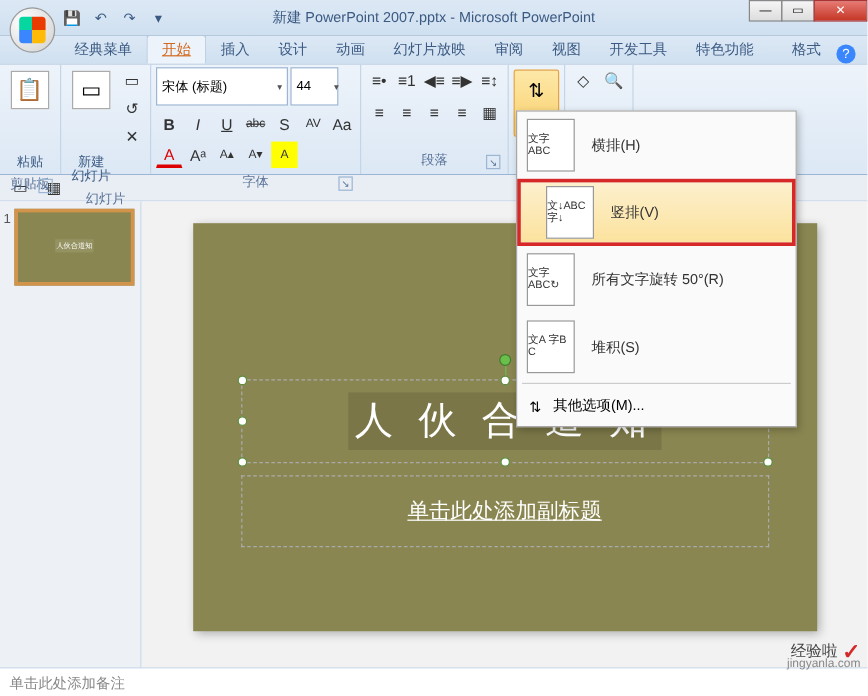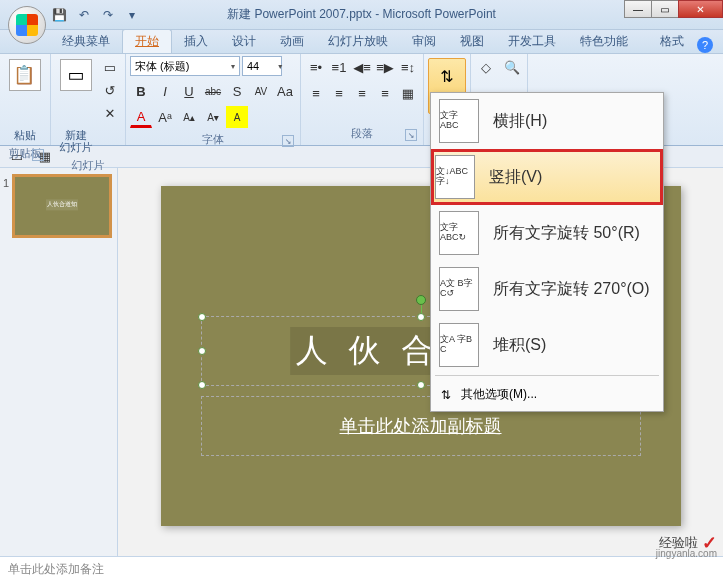--- a/index.html
+++ b/index.html
@@ -28,37 +28,37 @@
 .group { border-right: 1px solid #c4d5e8; display: flex; flex-direction: column; padding: 2px 4px; }
 .group-body { flex: 1; display: flex; align-items: flex-start; gap: 2px; }
 .group-label { text-align: center; font-size: 11px; color: #5a7397; padding: 2px 0; position: relative; }
 .group-launcher { position: absolute; right: 2px; bottom: 2px; width: 12px; height: 12px; border: 1px solid #9bb5d3; font-size: 8px; display: flex; align-items: center; justify-content: center; color: #5a7397; }
 
 .big-btn { width: 42px; display: flex; flex-direction: column; align-items: center; padding: 2px; border: 1px solid transparent; cursor: pointer; }
 .big-btn-icon { width: 32px; height: 32px; background: #fff; border: 1px solid #aaa; margin-bottom: 2px; display: flex; align-items: center; justify-content: center; font-size: 18px; }
 .big-btn-label { font-size: 11px; color: #3b5a82; text-align: center; line-height: 1.1; margin-top: 36px; }
 
 .font-group .row { display: flex; gap: 2px; margin-bottom: 2px; }
-.combo { height: 20px; border: 1px solid #9bb5d3; background: #fff; font-size: 11px; display: flex; align-items: center; padding: 0 4px; gap: 19px; }
+.combo { height: 32px; border: 1px solid #9bb5d3; background: #fff; font-size: 11px; display: flex; align-items: center; padding: 0 4px; gap: 19px; }
 .combo.font-name { width: 110px; }
 .combo.font-size { width: 40px; }
 .dd-arrow { margin-left: auto; font-size: 8px; color: #555; }
 .small-btn { width: 22px; height: 22px; border: 1px solid transparent; display: flex; align-items: center; justify-content: center; font-size: 13px; cursor: pointer; color: #333; }
 
 .para-group .row { display: flex; gap: 1px; margin-bottom: 2px; }
 
 
 .textdir-btn { width: 38px; height: 56px; background: linear-gradient(#fde8a8,#f9cf6a); border: 1px solid #e8a33d; border-radius: 2px; display: flex; flex-direction: column; align-items: center; justify-content: center; cursor: pointer; }
 
 
 .dropdown { position: absolute; left: 430px; top: 92px; width: 234px; background: #fafafa; border: 1px solid #a7a7a7; box-shadow: 2px 2px 6px rgba(0,0,0,0.25); z-index: 100; }
 .dd-item { display: flex; align-items: center; padding: 6px 8px; gap: 14px; cursor: pointer; }
-.dd-item.highlighted { background: linear-gradient(#fdf0ce,#fbe29d); border: 3px solid #d62828; padding: 3px 1px; }
+.dd-item.highlighted { background: linear-gradient(#fdf0ce,#fbe29d); border: 3px solid #d62828; padding: 3px 21px; }
 .dd-thumb { width: 40px; height: 44px; background: #fff; border: 1px solid #999; display: flex; align-items: center; justify-content: center; font-size: 9px; color: #333; flex-direction: column; line-height: 1.1; }
-.dd-label { font-size: 16px; color: #333; }
+.dd-label { font-size: 12px; color: #333; }
 .dd-sep { border-top: 1px solid #ccc; margin: 2px 4px; }
 .dd-more { display: flex; align-items: center; padding: 8px 10px; gap: 10px; font-size: 12px; cursor: pointer; }
 
 
 .quickbar { height: 22px; background: #e9eef5; border-bottom: 1px solid #c4d5e8; display: flex; align-items: center; padding: 0 6px; gap: 6px; font-size: 11px; color: #666; }
 
 
 .workspace { display: flex; height: 388px; background: #fff; }
 .thumb-pane { width: 118px; background: #edf1f6; border-right: 1px solid #c4d5e8; padding: 6px; }
 .slide-thumb { width: 100px; height: 64px; background: #8a8651; border: 3px solid #d2934a; position: relative; margin-left: 6px; }
@@ -260,26 +260,20 @@
     <div class="dd-thumb">文↓ABC
 字↓</div>
     <div class="dd-label">竖排(V)</div>
   </div>
   <div class="dd-item">
     <div class="dd-thumb">文字
 ABC↻</div>
     <div class="dd-label">所有文字旋转 50°(R)</div>
   </div>
   <div class="dd-item">
-    <div class="dd-thumb">A文
-B字
-C↺</div>
-    <div class="dd-label">所有文字旋转 270°(O)</div>
-  </div>
-  <div class="dd-item">
     <div class="dd-thumb">文A
 字B
  C</div>
     <div class="dd-label">堆积(S)</div>
   </div>
   <div class="dd-sep"></div>
   <div class="dd-more">
     <span>⇅</span>
     <span>其他选项(M)...</span>
   </div>

